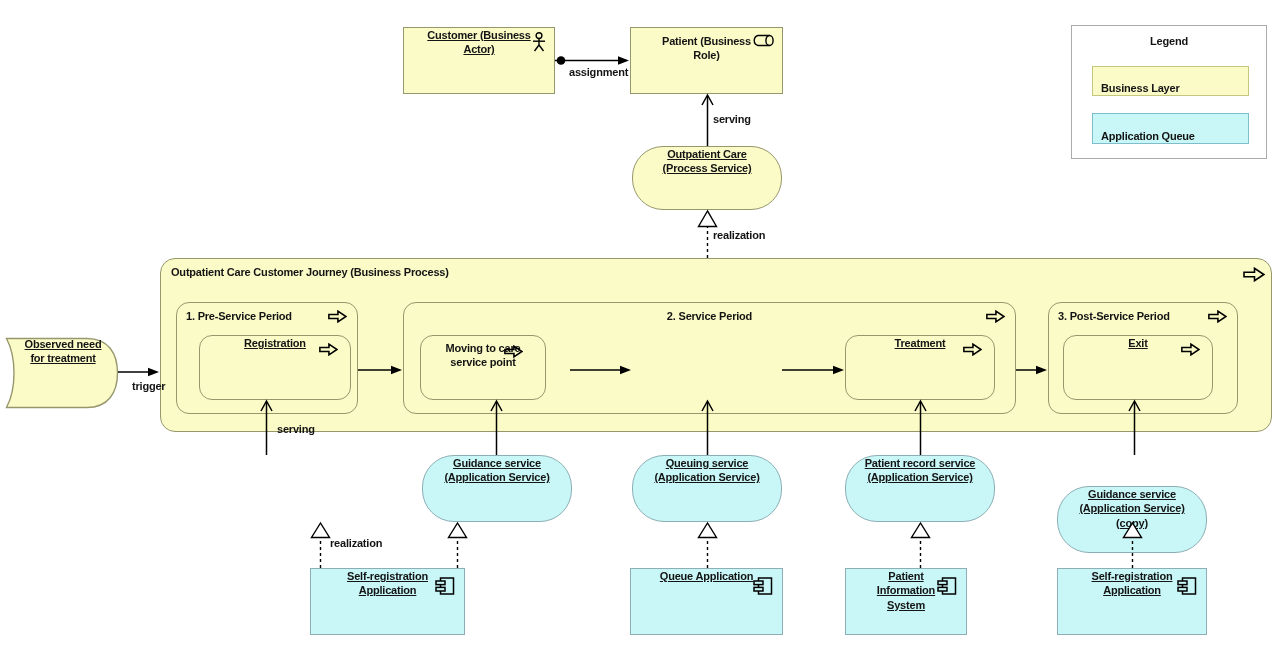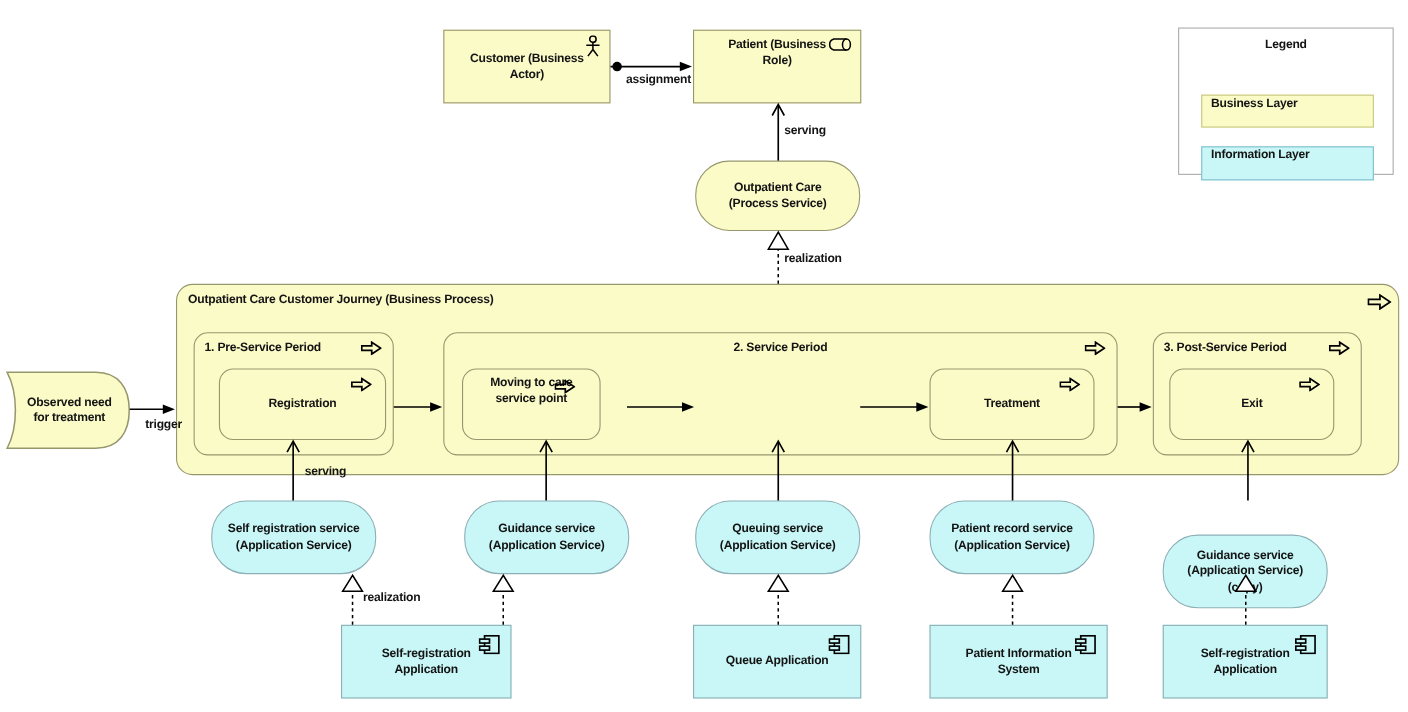--- a/index.html
+++ b/index.html
@@ -8,32 +8,32 @@
     --af:#C9F7F7;  
     --ab:#8CAFB5;  
   }
   html,body{margin:0;padding:0;}
   body{font-family:"Liberation Sans",sans-serif;background:#fff;}
   #canvas{position:relative;width:1280px;height:647px;background:#fff;overflow:hidden;
           font-size:11px;font-weight:700;letter-spacing:-0.2px;color:#141414;line-height:1.3;}
   .node{position:absolute;box-sizing:border-box;}
   .biz{background:var(--bf);border:1.3px solid var(--bb);}
   .app{background:var(--af);border:1.3px solid var(--ab);}
-  .center{display:flex;align-items:center;justify-content:center;text-align:center;}
+  .center{display:flex;justify-content:center;text-align:center;text-decoration:underline;}
   .topalign{display:flex;align-items:flex-start;justify-content:center;text-align:center;}
   .pill{border-radius:32px;}
   .rnd{border-radius:13px;}
   .grp-title-left{position:absolute;left:9px;top:6px;white-space:nowrap;}
   .grp-title-center{position:absolute;left:0;right:0;top:6px;text-align:center;}
   .icon-tr{position:absolute;top:7px;right:10px;}
   .clabel{position:absolute;white-space:nowrap;}
   svg{display:block;}
   #wires{position:absolute;left:0;top:0;pointer-events:none;}
   .legendbox{position:absolute;background:#fff;border:1px solid #ABABAB;box-sizing:border-box;}
-  .swatch{position:absolute;box-sizing:border-box;display:flex;align-items:flex-start;padding-left:8px;margin-top:20px;}
+  .swatch{position:absolute;box-sizing:border-box;display:flex;align-items:flex-end;padding-left:8px;}
 </style>
 </head>
 <body>
 
 <div id="canvas">
 
   <div class="node biz center" style="left:403px;top:27px;width:152px;height:67px;padding:0 10px;">
     <span>Customer (Business Actor)</span>
     <span class="icon-tr" style="top:4px;right:8px;">
       <svg width="14" height="20" viewBox="0 0 14 20" fill="none" stroke="#000" stroke-width="1.4">
@@ -59,21 +59,21 @@
   <div class="node biz center" style="left:632px;top:146px;width:150px;height:64px;border-radius:31px;padding:0 14px;">
     <span>Outpatient Care (Process Service)</span>
   </div>
 
   <div class="legendbox" style="left:1071px;top:25px;width:196px;height:134px;">
     <div style="position:absolute;left:0;right:0;top:8px;text-align:center;">Legend</div>
     <div class="swatch" style="left:20px;top:40px;width:157px;height:30px;background:var(--bf);border:1.2px solid #C6C67E;">
       <span>Business Layer</span>
     </div>
     <div class="swatch" style="left:20px;top:87px;width:157px;height:31px;background:var(--af);border:1.2px solid #7EBECC;">
-      <span>Information Layer</span>
+      <span>Application Queue</span>
     </div>
   </div>
 
   <div class="node biz rnd" style="left:160px;top:258px;width:1112px;height:174px;border-radius:15px;">
     <div style="position:absolute;left:10px;top:6px;white-space:nowrap;">Outpatient Care Customer Journey (Business Process)</div>
     <span class="icon-tr" style="top:8px;right:6px;">
       <svg width="22" height="15" viewBox="0 0 22 15" fill="none" stroke="#000" stroke-width="1.6">
         <path d="M1 5.2 H11.5 V1.3 L20.8 7.5 L11.5 13.7 V9.8 H1 Z"></path>
       </svg>
     </span>
@@ -138,23 +138,20 @@
     </span>
   </div>
 
   <div style="position:absolute;left:5px;top:337px;">
     <svg width="114" height="72" viewBox="0 0 114 72">
       <path d="M1.5,1.5 L82,1.5 C103,1.5 112.5,16 112.5,36 C112.5,56 103,70.5 82,70.5 L1.5,70.5 C11.5,52 11.5,20 1.5,1.5 Z" fill="#FBFBC8" stroke="#97976E" stroke-width="1.4"></path>
     </svg>
     <div class="center" style="position:absolute;left:12px;top:0;width:92px;height:72px;">Observed need for treatment</div>
   </div>
 
-  <div class="node app pill center" style="left:192px;top:455px;width:150px;height:67px;padding:0 4px;">
-    <span>Self registration service (Application Service)</span>
-  </div>
   <div class="node app pill center" style="left:422px;top:455px;width:150px;height:67px;padding:0 4px;">
     <span>Guidance service (Application Service)</span>
   </div>
   <div class="node app pill center" style="left:632px;top:455px;width:150px;height:67px;padding:0 4px;">
     <span>Queuing service (Application Service)</span>
   </div>
   <div class="node app pill center" style="left:845px;top:455px;width:150px;height:67px;padding:0 4px;">
     <span>Patient record service (Application Service)</span>
   </div>
   <div class="node app pill center" style="left:1057px;top:455px;width:150px;height:67px;padding:0 8px;margin-top:31px;">
@@ -174,21 +171,21 @@
   <div class="node app center" style="left:630px;top:568px;width:153px;height:67px;padding:0 20px;">
     <span>Queue Application</span>
     <span class="icon-tr" style="top:8px;right:9px;">
       <svg width="20" height="18" viewBox="0 0 20 18">
         <rect x="5.5" y="1" width="13" height="16" fill="none" stroke="#000" stroke-width="1.5"></rect>
         <rect x="1" y="4" width="9" height="3.6" fill="#C9F7F7" stroke="#000" stroke-width="1.5"></rect>
         <rect x="1" y="10.4" width="9" height="3.6" fill="#C9F7F7" stroke="#000" stroke-width="1.5"></rect>
       </svg>
     </span>
   </div>
-  <div class="node app center" style="left:845px;top:568px;width:162px;height:67px;padding:0 12px;">
+  <div class="node app center" style="left:845px;top:568px;width:122px;height:67px;padding:0 12px;">
     <span>Patient Information System</span>
     <span class="icon-tr" style="top:8px;right:9px;">
       <svg width="20" height="18" viewBox="0 0 20 18">
         <rect x="5.5" y="1" width="13" height="16" fill="none" stroke="#000" stroke-width="1.5"></rect>
         <rect x="1" y="4" width="9" height="3.6" fill="#C9F7F7" stroke="#000" stroke-width="1.5"></rect>
         <rect x="1" y="10.4" width="9" height="3.6" fill="#C9F7F7" stroke="#000" stroke-width="1.5"></rect>
       </svg>
     </span>
   </div>
   <div class="node app center" style="left:1057px;top:568px;width:150px;height:67px;padding:0 18px;">

